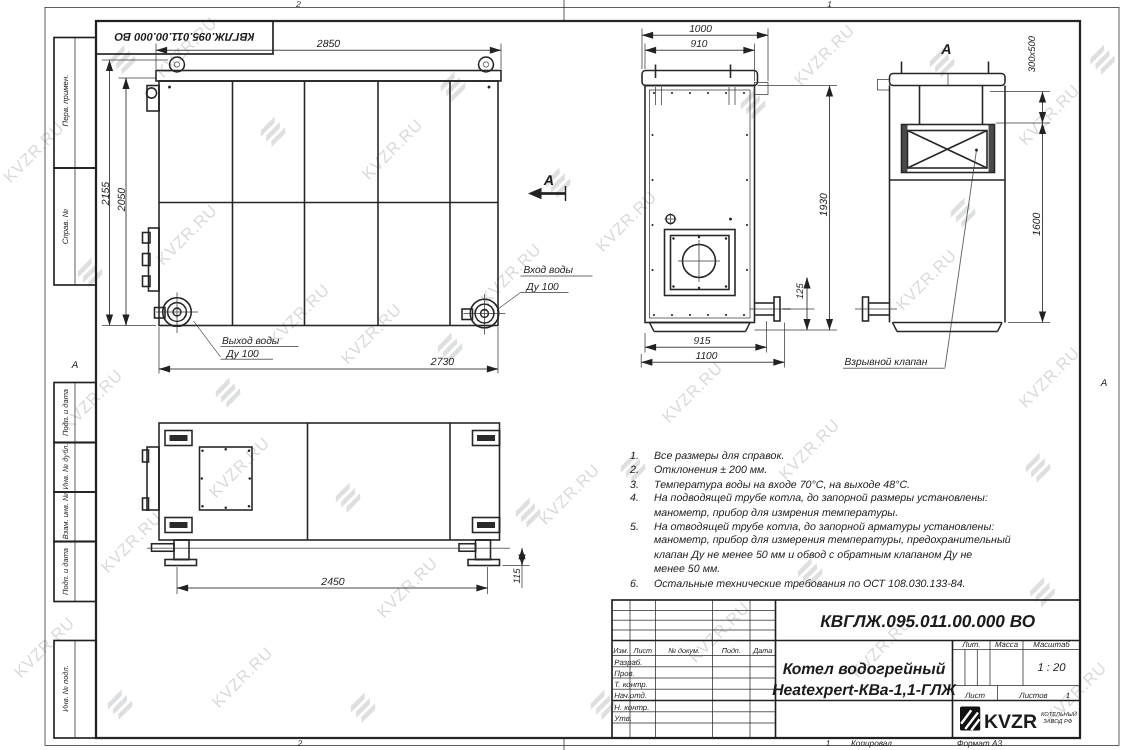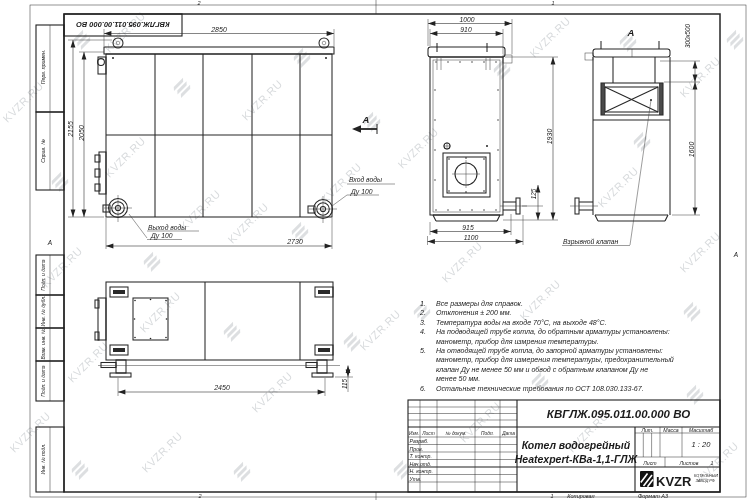--- a/index.html
+++ b/index.html
@@ -523,28 +523,28 @@
     <div class="note-row" style="top:309.4px">
         <span class="note-num">2.</span>
         <span class="note-text">Отклонения ± 200 мм.</span>
       </div>
     <div class="note-row" style="top:318.8px">
         <span class="note-num">3.</span>
         <span class="note-text">Температура воды на входе 70°С, на выходе 48°С.</span>
       </div>
     <div class="note-row" style="top:328.2px">
         <span class="note-num">4.</span>
-        <span class="note-text">На подводящей трубе котла, до обратным арматуры установлены:
+        <span class="note-text">На подводящей трубе котла, до запорной размеры установлены:
 манометр, прибор для измрения температуры.</span>
       </div>
     <div class="note-row" style="top:347px">
         <span class="note-num">5.</span>
         <span class="note-text">На отводящей трубе котла, до запорной арматуры установлены:
 манометр, прибор для измерения температуры, предохранительный
 клапан Ду не менее 50 мм и обвод с обратным клапаном Ду не
 менее 50 мм.</span>
       </div>
     <div class="note-row" style="top:385.2px">
         <span class="note-num">6.</span>
-        <span class="note-text">Остальные технические требования по ОСТ 108.030.133-67.</span>
+        <span class="note-text">Остальные технические требования по ОСТ 108.030.133-84.</span>
       </div>
   </div>
 </div>
 
 </body></html>

